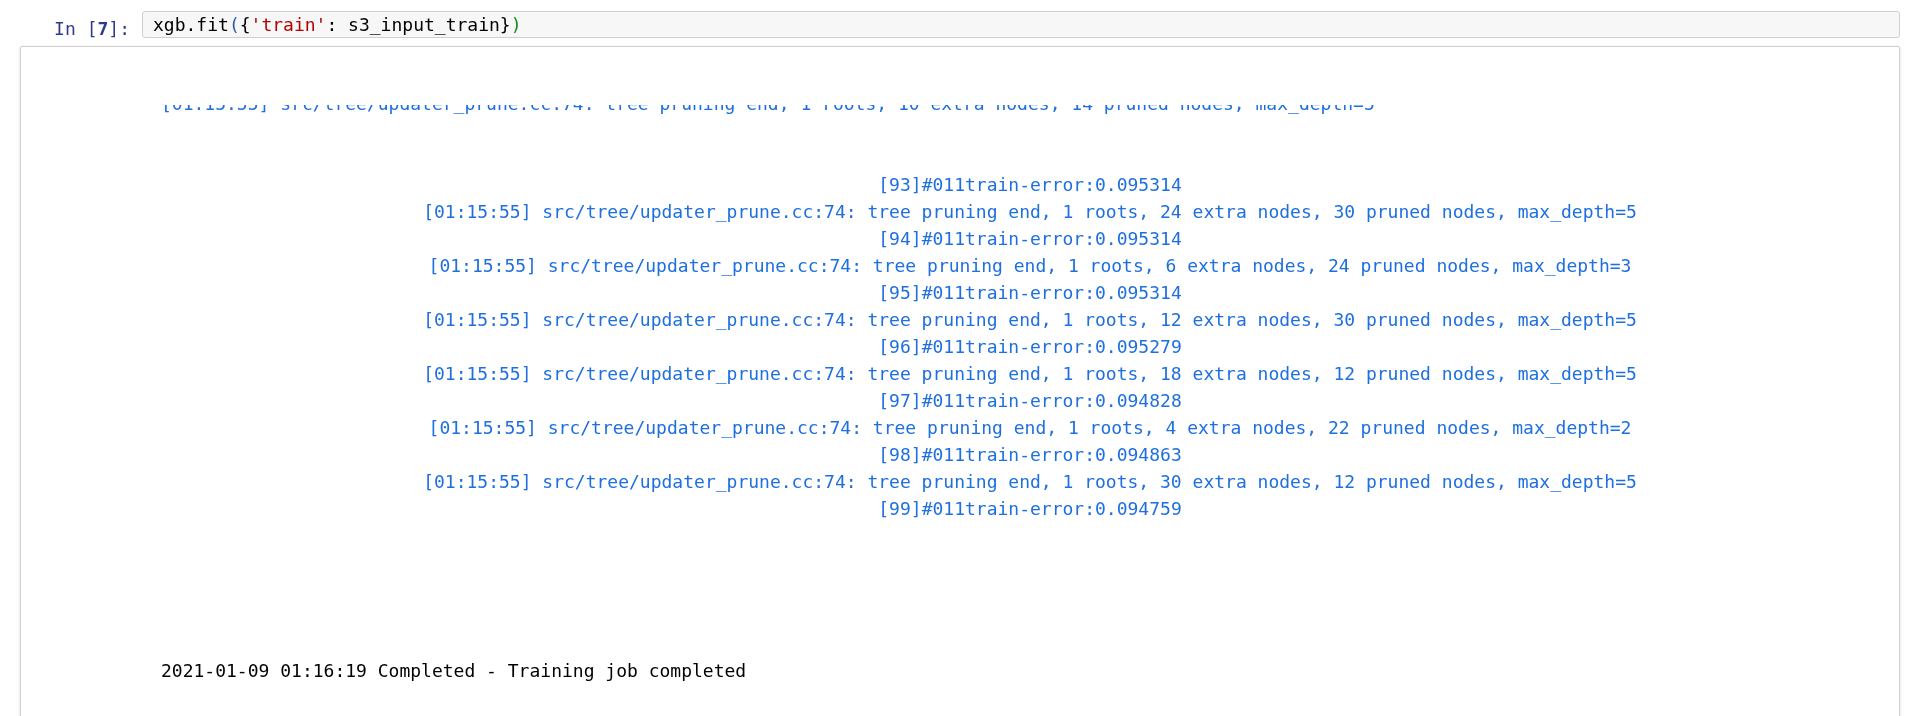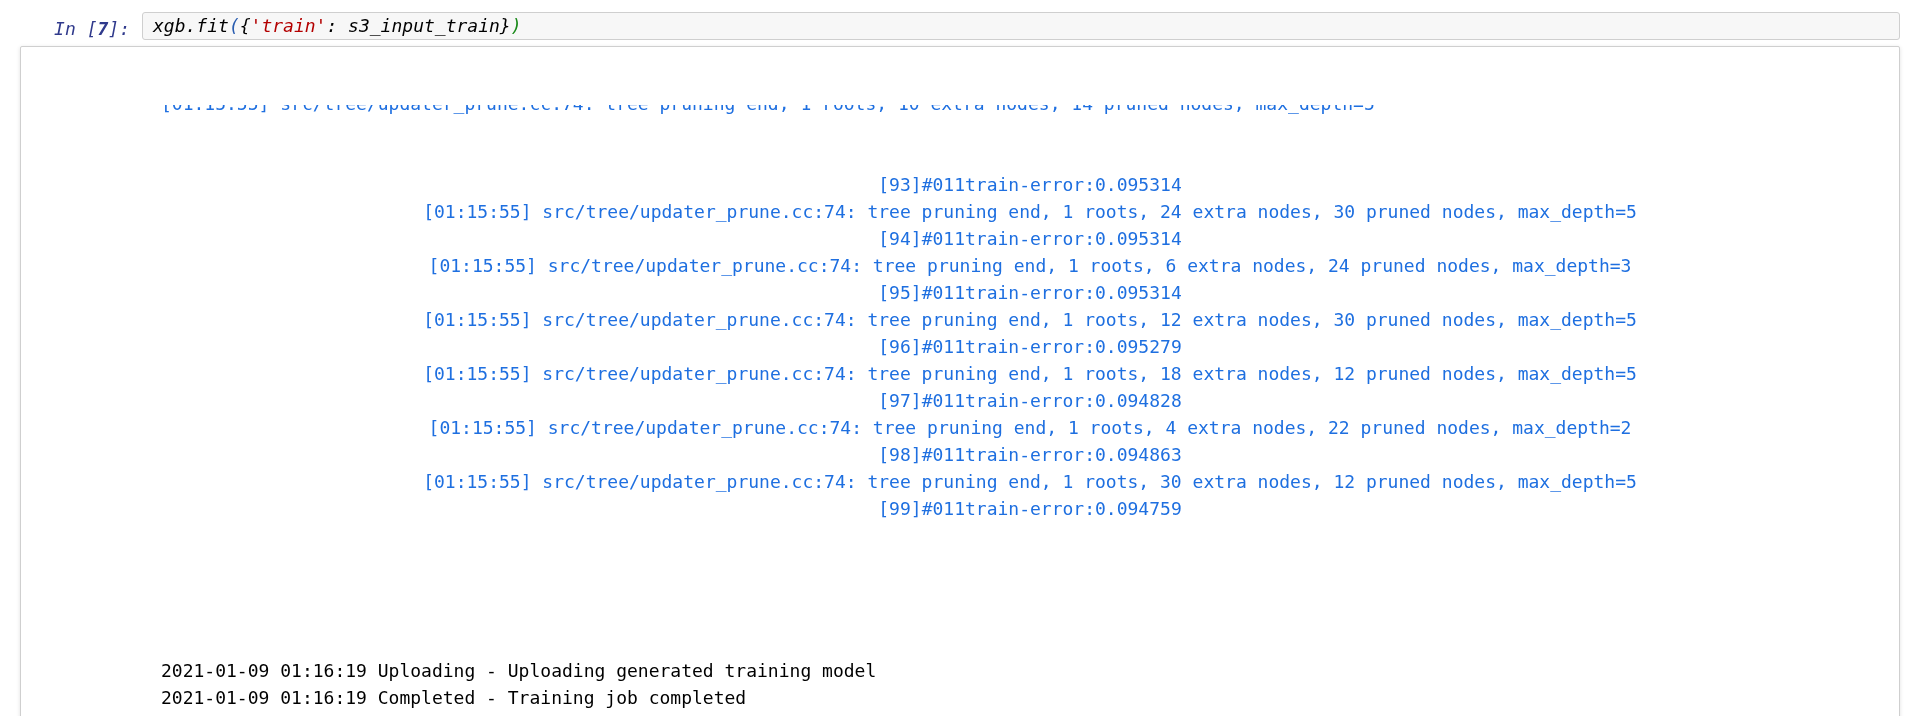--- a/index.html
+++ b/index.html
@@ -6,22 +6,21 @@
     margin: 0;
     padding: 0;
     background: #ffffff;
     font-family: "Menlo", "Consolas", "DejaVu Sans Mono", monospace;
   }
   .notebook {
     padding: 10px 20px 40px 20px;
   }
   .cell {
     display: flex;
-    align-items: flex-end;
-    font-style: italic;
+    align-items: center;
   }
   .prompt {
     flex: 0 0 110px;
     text-align: right;
     padding: 8px 12px 0 0;
     font-family: "Menlo","Consolas","DejaVu Sans Mono",monospace;
     font-size: 18px;
     line-height: 1.2;
     white-space: nowrap;
   }
@@ -95,17 +94,17 @@
       <span class="br"> [</span><span class="num">7</span><span class="br">]</span><span class="colon">:</span>
     </div>
     <div class="code-cell"><span class="kw-name">xgb</span><span class="punc">.</span><span class="kw-name">fit</span><span class="paren-o">(</span><span class="brace">{</span><span class="str">'train'</span><span class="punc">: </span><span class="kw-name">s3_input_train</span><span class="brace">}</span><span class="paren-c">)</span></div>
   </div>
 
   <div class="output-wrap">
     <div class="output">
       <span class="topcut"><span class="topcut-inner">[01:15:55] src/tree/updater_prune.cc:74: tree pruning end, 1 roots, 10 extra nodes, 14 pruned nodes, max_depth=5</span></span>
       <span class="line blue">[93]#011train-error:0.095314</span><span class="line blue">[01:15:55] src/tree/updater_prune.cc:74: tree pruning end, 1 roots, 24 extra nodes, 30 pruned nodes, max_depth=5</span><span class="line blue">[94]#011train-error:0.095314</span><span class="line blue">[01:15:55] src/tree/updater_prune.cc:74: tree pruning end, 1 roots, 6 extra nodes, 24 pruned nodes, max_depth=3</span><span class="line blue">[95]#011train-error:0.095314</span><span class="line blue">[01:15:55] src/tree/updater_prune.cc:74: tree pruning end, 1 roots, 12 extra nodes, 30 pruned nodes, max_depth=5</span><span class="line blue">[96]#011train-error:0.095279</span><span class="line blue">[01:15:55] src/tree/updater_prune.cc:74: tree pruning end, 1 roots, 18 extra nodes, 12 pruned nodes, max_depth=5</span><span class="line blue">[97]#011train-error:0.094828</span><span class="line blue">[01:15:55] src/tree/updater_prune.cc:74: tree pruning end, 1 roots, 4 extra nodes, 22 pruned nodes, max_depth=2</span><span class="line blue">[98]#011train-error:0.094863</span><span class="line blue">[01:15:55] src/tree/updater_prune.cc:74: tree pruning end, 1 roots, 30 extra nodes, 12 pruned nodes, max_depth=5</span><span class="line blue">[99]#011train-error:0.094759</span>
       <span class="blank"></span>
-      <span class="line black">2021-01-09 01:16:19 Uploading - Uploading generated training model</span><span class="line black">2021-01-09 01:16:19 Completed - Training job completed</span>
+      <span class="line black">2021-01-09 01:16:19 Completed - Training job completed</span>
     </div>
   </div>
 
 </div>
 
 </body></html>

